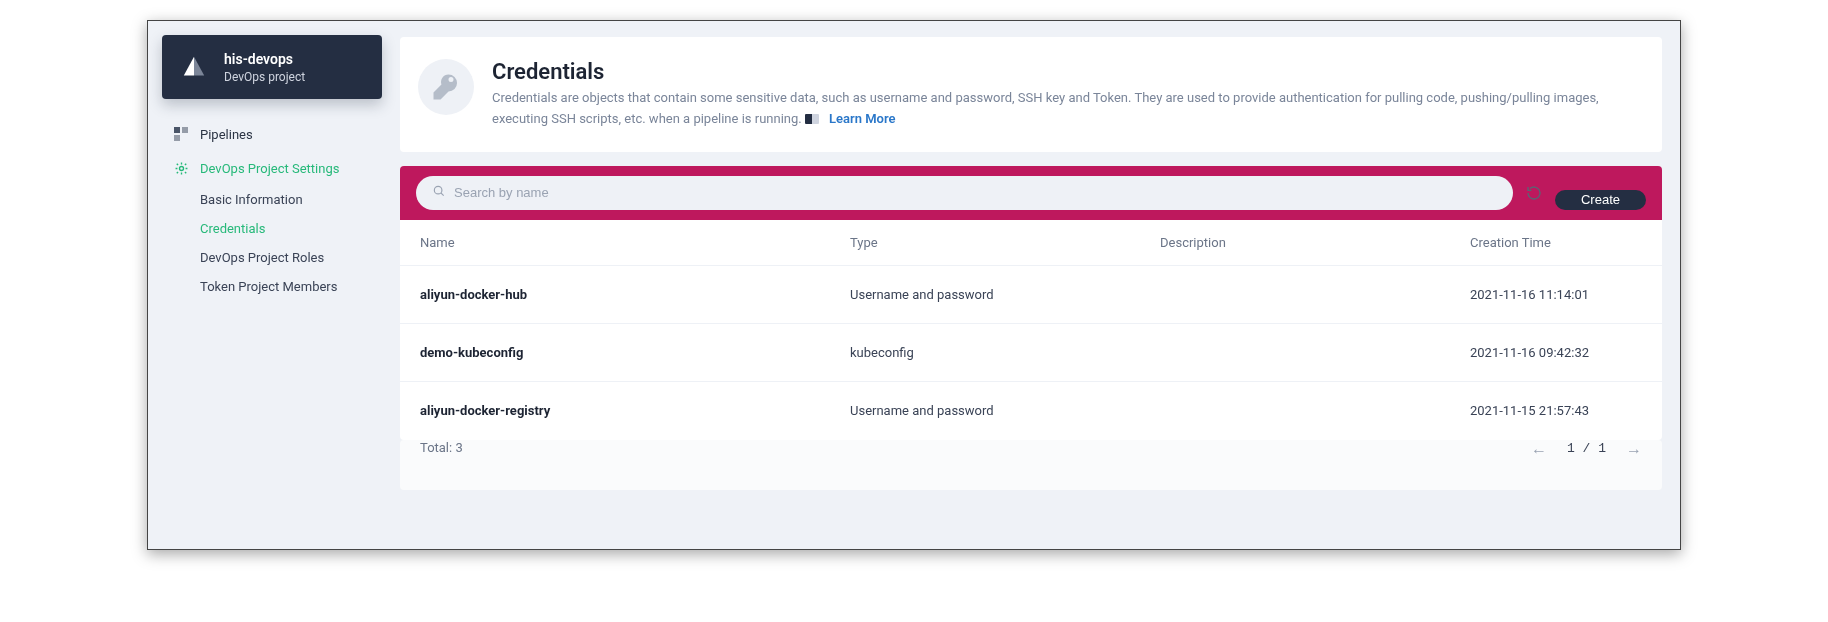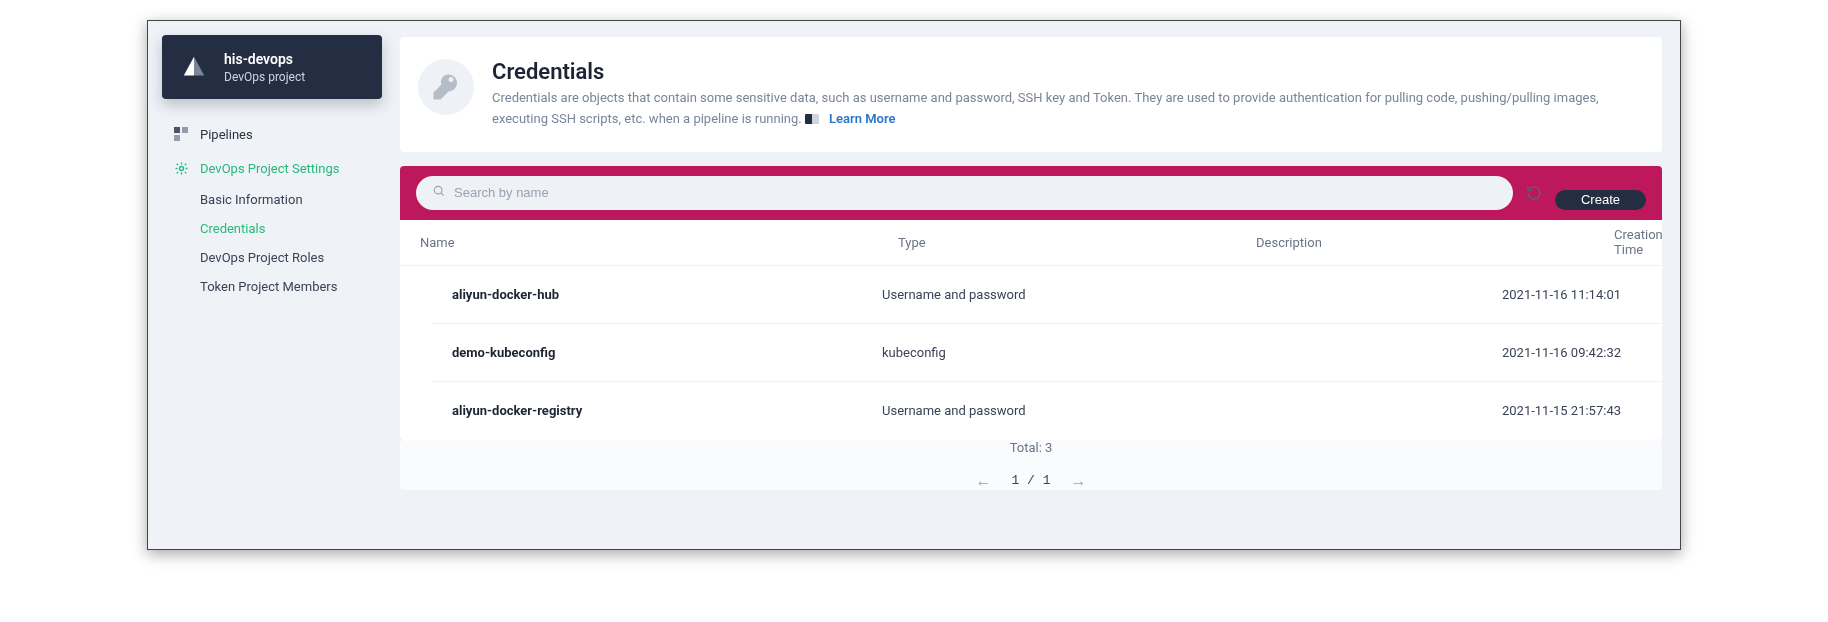--- a/index.html
+++ b/index.html
@@ -138,32 +138,32 @@
   }
 
   .table-card { background:#fff; border-radius: 0 0 4px 4px; }
   .thead, .trow {
     display: grid;
     grid-template-columns: 430px 310px 310px 1fr;
     align-items: center;
     padding: 0 20px;
     border-bottom: 1px solid #eef1f6;
   }
-  .thead { height: 46px; color:#6b7588; font-size: 13px; gap: 48px; }
-  .trow  { height: 58px; font-size: 13px; color:#3a4356; cursor:pointer;margin-left:32px; }
+  .thead { height: 46px; color:#6b7588; font-size: 13px; }
+  .trow  { height: 58px; font-size: 13px; color:#3a4356; cursor:pointer; }
   .trow .cname { font-weight: 700; color:#1d2433; }
   .trow:last-child { border-bottom: none; }
 
   .footer {
     height: 50px;
     background:#fafbfc;
     border-radius: 4px;
-    display:flex; align-items:center; justify-content:space-between;
+    display:flex; align-items:flex-start; justify-content:space-between;
     padding: 0 20px;
-    color:#6b7588; font-size: 13px; flex-direction: column;
+    color:#6b7588; font-size: 13px;
   }
   .pager { display:flex; align-items:center; gap: 20px; }
   .pg-arrow { background:none; border:none; cursor:pointer; color:#9aa3b2; font-size:16px; }
   .pg-label { color:#3a4356;font-family:Liberation Mono, monospace; }
 </style>
 </head>
 <body>
 
 <div class="app-frame">
 

